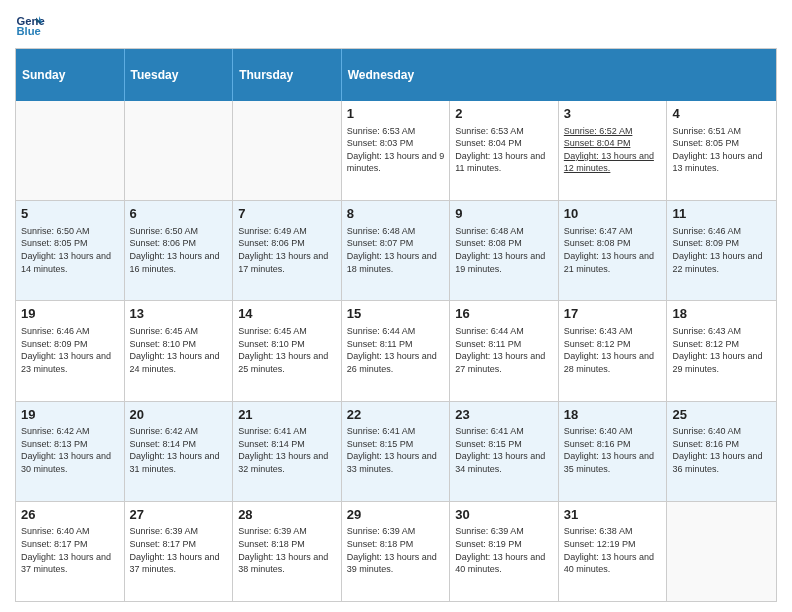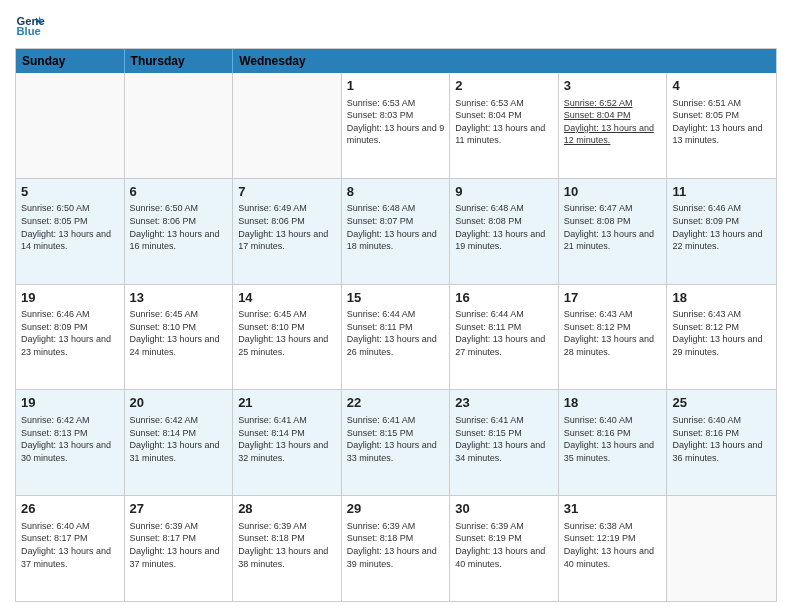--- a/index.html
+++ b/index.html
@@ -50,24 +50,24 @@
       display: flex;
       flex-direction: column;
       border: 1px solid #ccc;
     }
     .cal-header-row {
       display: grid;
       grid-template-columns: repeat(7, 1fr);
       background: #2980b9;
     }
     .cal-header-cell {
-      color: #000000;
+      color: #ffffff;
       font-size: 12px;
       font-weight: bold;
-      padding: 5px 6px;
+      padding: 19px 6px;
       border-right: 1px solid #5dade2;
       text-align: left;
     }
     .cal-header-cell:last-child { border-right: none; }
     .cal-body {
       display: flex;
       flex-direction: column;
       flex: 1;
     }
     .cal-row {
@@ -117,20 +117,21 @@
     </div>
     <div class="header-right">
       <div class="month-title"></div>
       <div class="location"></div>
     </div>
   </div>
 
   <div class="calendar">
     <div class="cal-header-row" id="cal-header">
         <div class="cal-header-cell">Sunday</div>
+        <div class="cal-header-cell">Tuesday</div>
         <div class="cal-header-cell">Thursday</div>
         <div class="cal-header-cell">Wednesday</div>
       </div>
     <div class="cal-body" id="cal-body">
         <div class="cal-row">
           <div class="cal-cell empty"></div>
           <div class="cal-cell empty"></div>
           <div class="cal-cell empty"></div>
           <div class="cal-cell">
             <span class="day-num">1</span>

